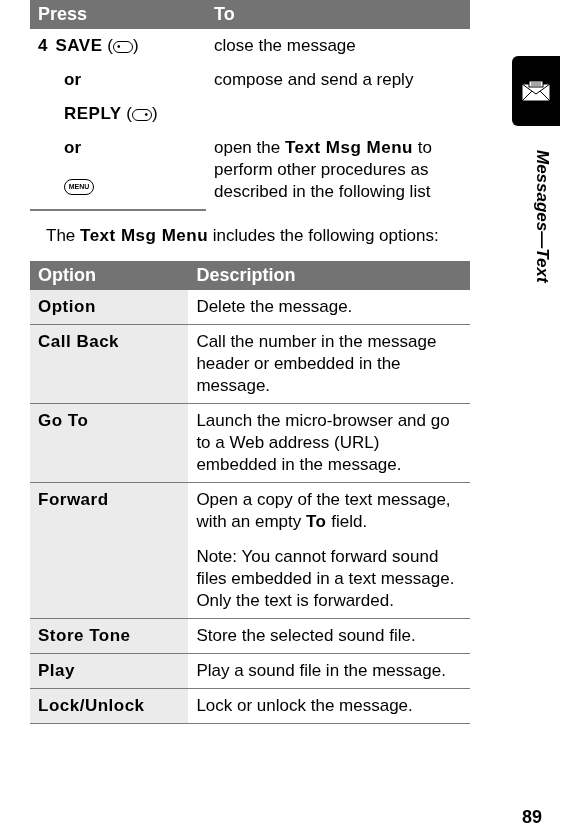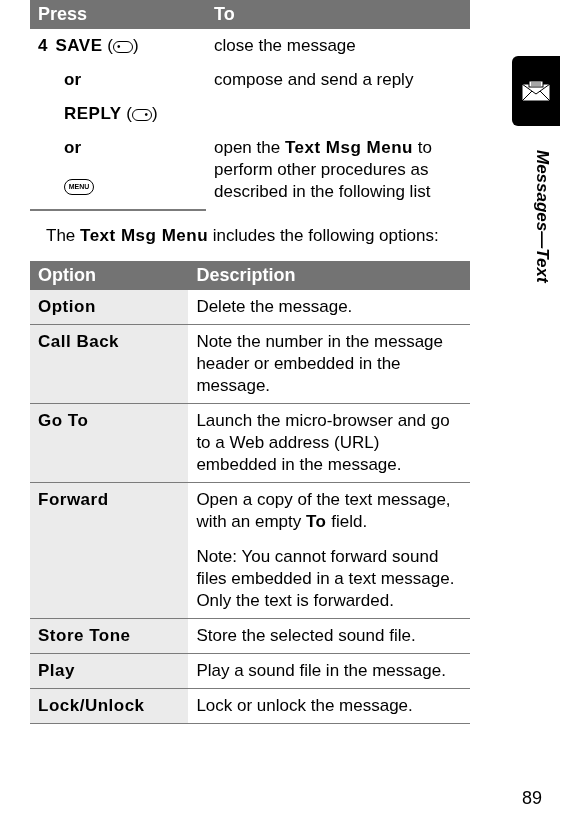--- a/index.html
+++ b/index.html
@@ -118,23 +118,23 @@
       top: 150px;
       writing-mode: vertical-rl;
       font-weight: bold;
       font-style: italic;
       font-size: 17px;
       font-family: Arial, sans-serif;
     }
     .note-label { font-weight: normal; }
     .page-num {
       position: absolute;
-      bottom: 27px;
+      bottom: 8px;
       right: 40px;
-      font-weight: normal;
+      font-weight: bold;
       font-size: 18px;
       margin-left: 8px;
     }
     .nowrap { white-space: nowrap;}
   </style>
 </head>
 <body>
 
 <div class="thumb-tab">
   <span class="thumb-env">
@@ -195,21 +195,21 @@
         <tr class="hdr-row">
       <th class="option-col">Option</th>
       <th class="desc-col">Description</th>
     </tr>
     <tr>
       <td class="shaded lcd">Option</td>
       <td>Delete the message.</td>
     </tr>
     <tr>
       <td class="shaded lcd">Call Back</td>
-      <td>Note the number in the message header or embedded in the message.</td>
+      <td>Call the number in the message header or embedded in the message.</td>
     </tr>
     <tr>
       <td class="shaded lcd">Go To</td>
       <td>Launch the micro-browser and go to a Web address (URL) embedded in the message.</td>
     </tr>
     <tr>
       <td class="shaded lcd" rowspan="2" style="border-bottom:1px solid #7b7b7b">Forward</td>
       <td style="border-bottom:none"><span>Open a copy of the text message, with an empty </span><span class="lcd">To</span><span> field.</span></td>
     </tr>
     <tr>

